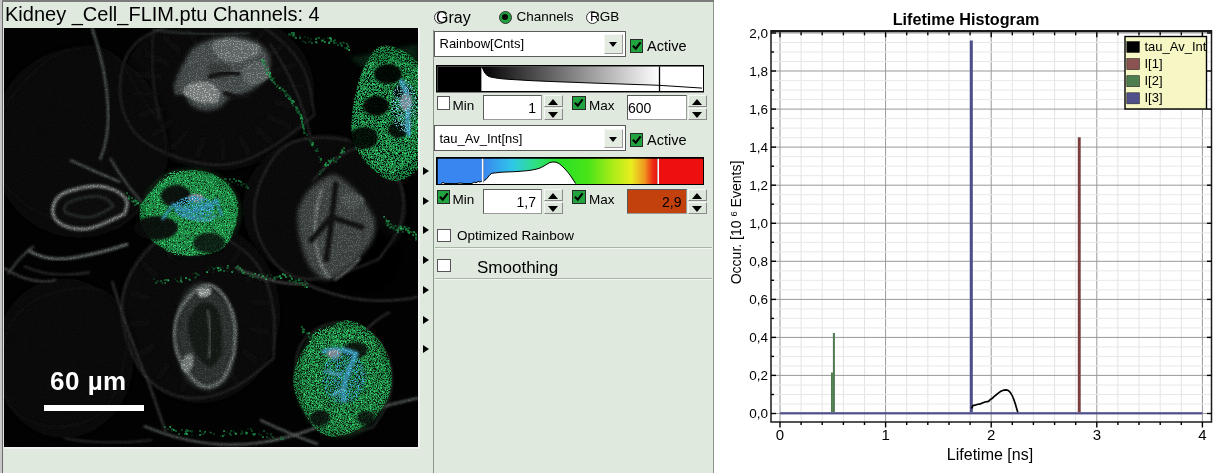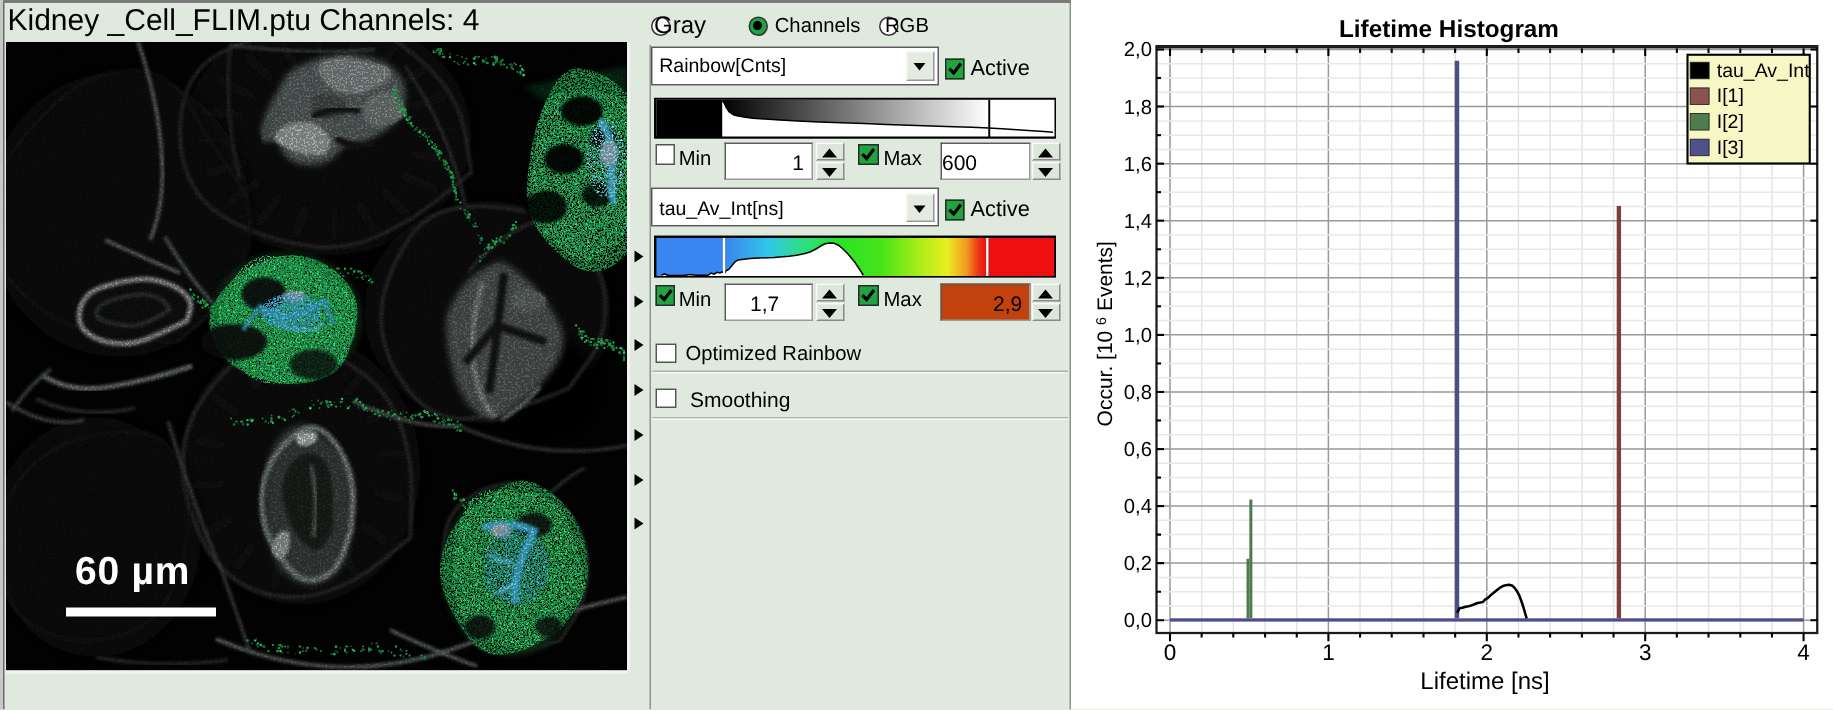--- a/index.html
+++ b/index.html
@@ -1089,21 +1089,21 @@
     <line x1="46.7" y1="1.5" x2="46.7" y2="27" stroke="#fff" stroke-width="1.6"></line>
     <line x1="222.2" y1="1.5" x2="222.2" y2="27" stroke="#fff" stroke-width="1.6"></line>
     <rect x="0.75" y="0.75" width="267" height="27" fill="none" stroke="#000" stroke-width="1.5"></rect>
   </svg>
 <div style="position:absolute;left:436.5px;top:190px;width:13.5px;height:13.5px;background:#21a33f;border:1px solid #2a2a2a;box-sizing:border-box">
     <svg width="13.5" height="13.5" viewBox="0 0 14 14" style="position:absolute;left:-1px;top:-1px">
       <path d="M3 7 L6 10 L11 3.4" fill="none" stroke="#000" stroke-width="2.2"></path>
     </svg>
   </div>
 <div style="position:absolute;left:452.5px;top:191.5px;font-size:13.5px">Min</div>
-<div style="position:absolute;left:482.5px;top:189px;width:59px;height:25px;background:#fff;border:1.2px solid #9a9a9a;border-top-color:#5a5a5a;border-left-color:#5a5a5a;box-sizing:border-box;font-size:14px;text-align:center;padding:4px 4.5px 0 0">1,7</div>
+<div style="position:absolute;left:482.5px;top:189px;width:59px;height:25px;background:#fff;border:1.2px solid #9a9a9a;border-top-color:#5a5a5a;border-left-color:#5a5a5a;box-sizing:border-box;font-size:14px;text-align:right;padding:4px 4.5px 0 0">1,7</div>
 <div style="position:absolute;left:544px;top:189px;width:18.5px;height:12px;background:#dce6da;border:1px solid #8a8a8a;border-top-color:#f8f8f8;border-left-color:#f8f8f8;box-sizing:border-box">
     <div style="position:absolute;left:3px;top:2.5px;width:0;height:0;border-left:5px solid transparent;border-right:5px solid transparent;border-bottom:6px solid #000"></div>
   </div>
 <div style="position:absolute;left:544px;top:202px;width:18.5px;height:12px;background:#dce6da;border:1px solid #8a8a8a;border-top-color:#f8f8f8;border-left-color:#f8f8f8;box-sizing:border-box">
     <div style="position:absolute;left:3px;top:3px;width:0;height:0;border-left:5px solid transparent;border-right:5px solid transparent;border-top:6px solid #000"></div>
   </div>
 <div style="position:absolute;left:572px;top:190px;width:13.5px;height:13.5px;background:#21a33f;border:1px solid #2a2a2a;box-sizing:border-box">
     <svg width="13.5" height="13.5" viewBox="0 0 14 14" style="position:absolute;left:-1px;top:-1px">
       <path d="M3 7 L6 10 L11 3.4" fill="none" stroke="#000" stroke-width="2.2"></path>
     </svg>
@@ -1116,21 +1116,21 @@
 <div style="position:absolute;left:688px;top:202px;width:18.5px;height:12px;background:#dce6da;border:1px solid #8a8a8a;border-top-color:#f8f8f8;border-left-color:#f8f8f8;box-sizing:border-box">
     <div style="position:absolute;left:3px;top:3px;width:0;height:0;border-left:5px solid transparent;border-right:5px solid transparent;border-top:6px solid #000"></div>
   </div>
 <div style="position:absolute;left:435px;top:246.8px;width:277px;height:1px;background:#a8b4a6"></div>
 <div style="position:absolute;left:435px;top:247.8px;width:277px;height:1px;background:#f2f6f0"></div>
 <div style="position:absolute;left:435px;top:278.2px;width:277px;height:1px;background:#a8b4a6"></div>
 <div style="position:absolute;left:435px;top:279.2px;width:277px;height:1px;background:#f2f6f0"></div>
 <div style="position:absolute;left:437px;top:228.5px;width:13.5px;height:13.5px;background:#fff;border:1px solid #555;box-sizing:border-box"></div>
 <div style="position:absolute;left:457px;top:227.5px;font-size:13.5px">Optimized Rainbow</div>
 <div style="position:absolute;left:437px;top:258.5px;width:13.5px;height:13.5px;background:#fff;border:1px solid #555;box-sizing:border-box"></div>
-<div style="position:absolute;left:460px;top:257.5px;font-size:14px">Smoothing</div>
+<div style="position:absolute;left:477px;top:257.5px;font-size:17px">Smoothing</div>
 <svg width="508" height="473" viewBox="714 0 508 473" style="position:absolute;left:714px;top:0;background:#fff">
 <line x1="780.0" y1="31.5" x2="780.0" y2="422.0" stroke="#999999" stroke-width="1"></line>
 <line x1="801.1" y1="31.5" x2="801.1" y2="422.0" stroke="#e4e4e4" stroke-width="1"></line>
 <line x1="822.2" y1="31.5" x2="822.2" y2="422.0" stroke="#e4e4e4" stroke-width="1"></line>
 <line x1="843.4" y1="31.5" x2="843.4" y2="422.0" stroke="#e4e4e4" stroke-width="1"></line>
 <line x1="864.5" y1="31.5" x2="864.5" y2="422.0" stroke="#e4e4e4" stroke-width="1"></line>
 <line x1="885.6" y1="31.5" x2="885.6" y2="422.0" stroke="#999999" stroke-width="1"></line>
 <line x1="906.7" y1="31.5" x2="906.7" y2="422.0" stroke="#e4e4e4" stroke-width="1"></line>
 <line x1="927.8" y1="31.5" x2="927.8" y2="422.0" stroke="#e4e4e4" stroke-width="1"></line>
 <line x1="949.0" y1="31.5" x2="949.0" y2="422.0" stroke="#e4e4e4" stroke-width="1"></line>

